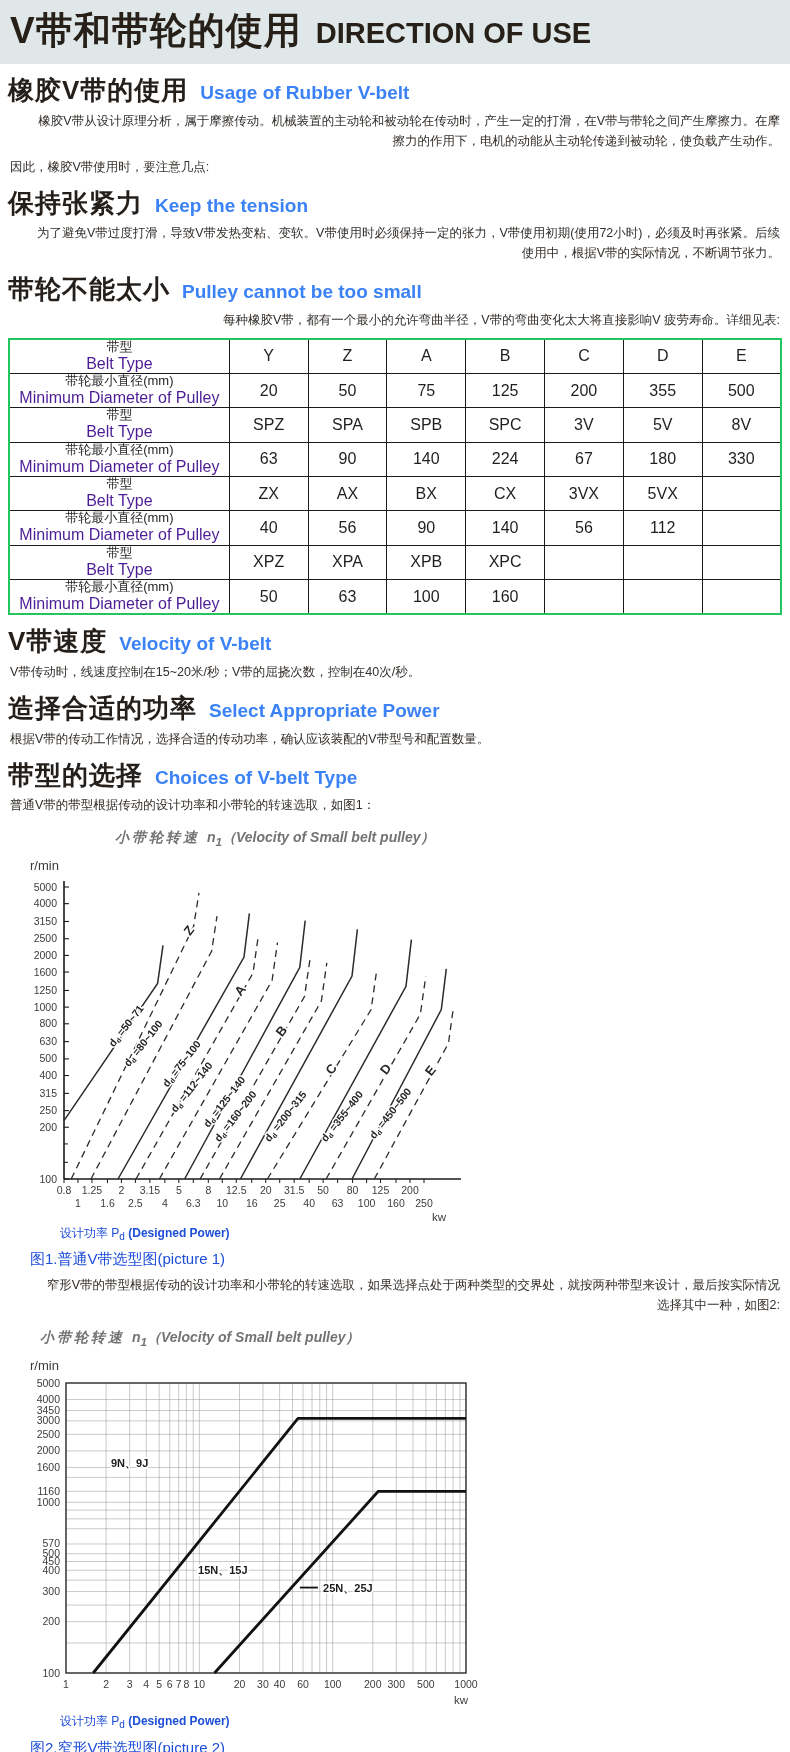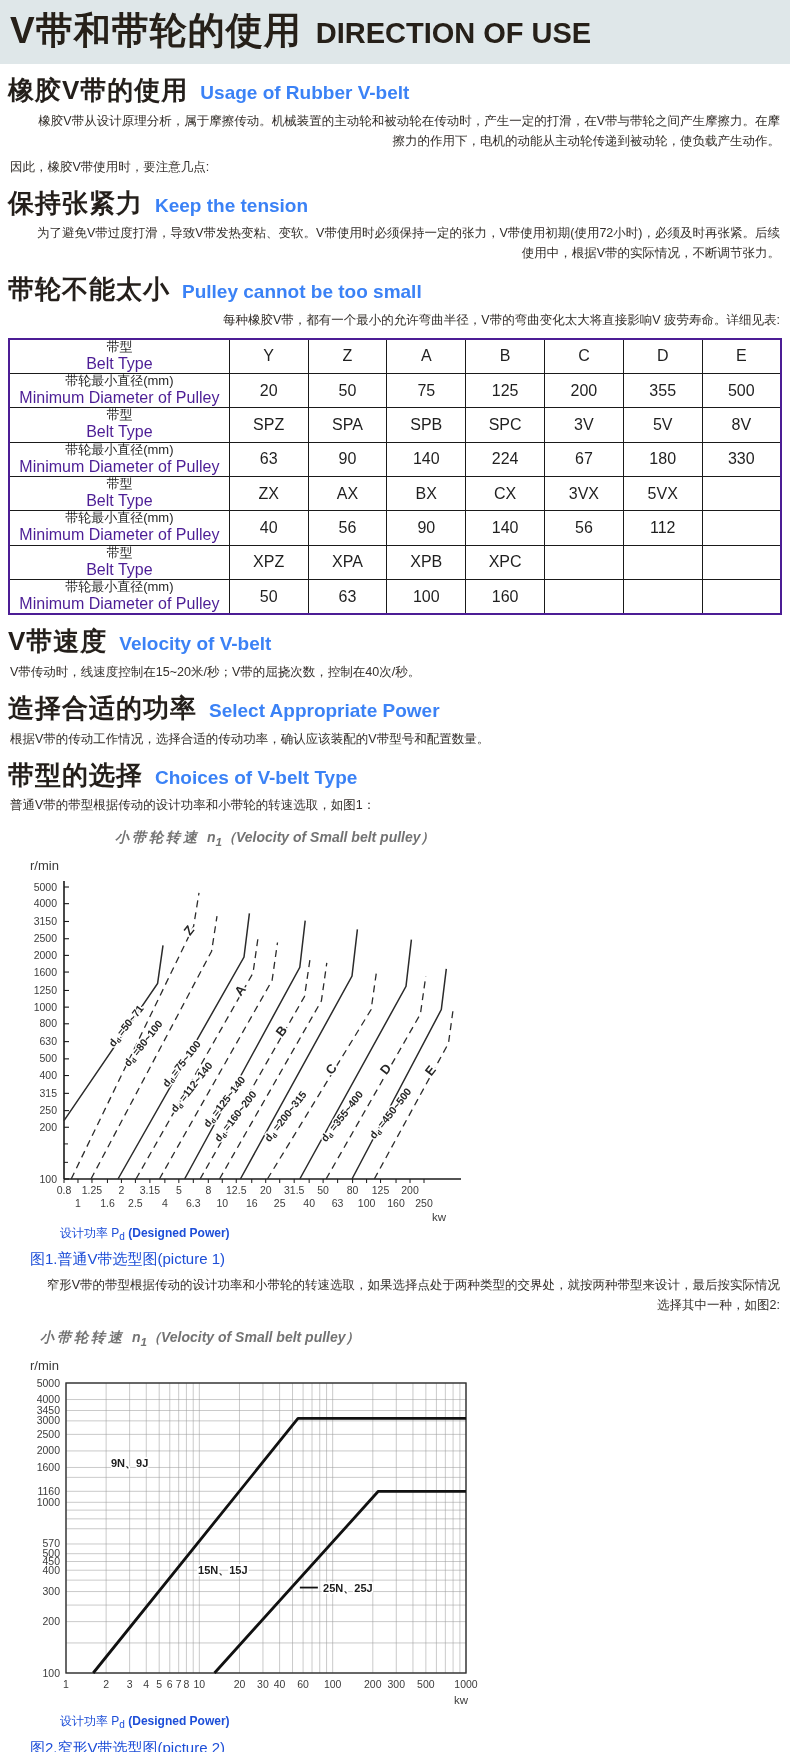--- a/index.html
+++ b/index.html
@@ -5,21 +5,21 @@
   html,body{margin:0;padding:0;background:#fff;}
   body{width:790px;font-family:"Liberation Sans","DejaVu Sans",sans-serif;color:#332e2a;}
   .banner{background:#dfe7e9;padding:6px 10px 8px 10px;margin-bottom:6px;}
   .banner .zh{font-size:37px;font-weight:900;color:#262019;letter-spacing:1px;}
   .banner .en{font-size:29px;font-weight:900;color:#262019;margin-left:14px;letter-spacing:0px;}
   .sec-h{margin:12px 8px 2px 8px;line-height:1.1;}
   .sec-h .zh{font-size:26px;font-weight:900;color:#241f1b;letter-spacing:1px;margin-top:6px;}
   .sec-h .en{font-size:19px;font-weight:900;color:#3b82f6;margin-left:12px;}
   p.body{font-size:12.5px;line-height:1.6;margin:6px 10px;color:#332e2a;}
   p.indent{text-indent:2em;text-align:right;}
-  table.spec{border-collapse:collapse;margin:8px 8px 4px 8px;width:calc(100% - 16px);border:2px solid #4c1d95;}
+  table.spec{border-collapse:collapse;margin:8px 8px 4px 8px;width:calc(100% - 16px);border:2px solid #22c55e;}
   table.spec td,table.spec th{border:1px solid #1a1a1a;text-align:center;vertical-align:middle;height:33px;padding:0 2px;}
   table.spec th{width:28.5%;font-weight:400;}
   .cellzh{font-size:13px;color:#262626;display:block;line-height:1.15;}
   .cellen{font-size:16px;color:#4c1d95;display:block;line-height:1.15;}
   td.val{font-size:16px;color:#1f1f1f;width:10.2%;}
   .fighead{font-size:14px;font-weight:700;color:#737373;margin:14px 0 2px 0;font-style:italic;}
   .fighead .zh{letter-spacing:3px;}
   .fighead .en{font-weight:700;}
   .fig1h{margin-left:115px;}
   .fig2h{margin-left:40px;}

